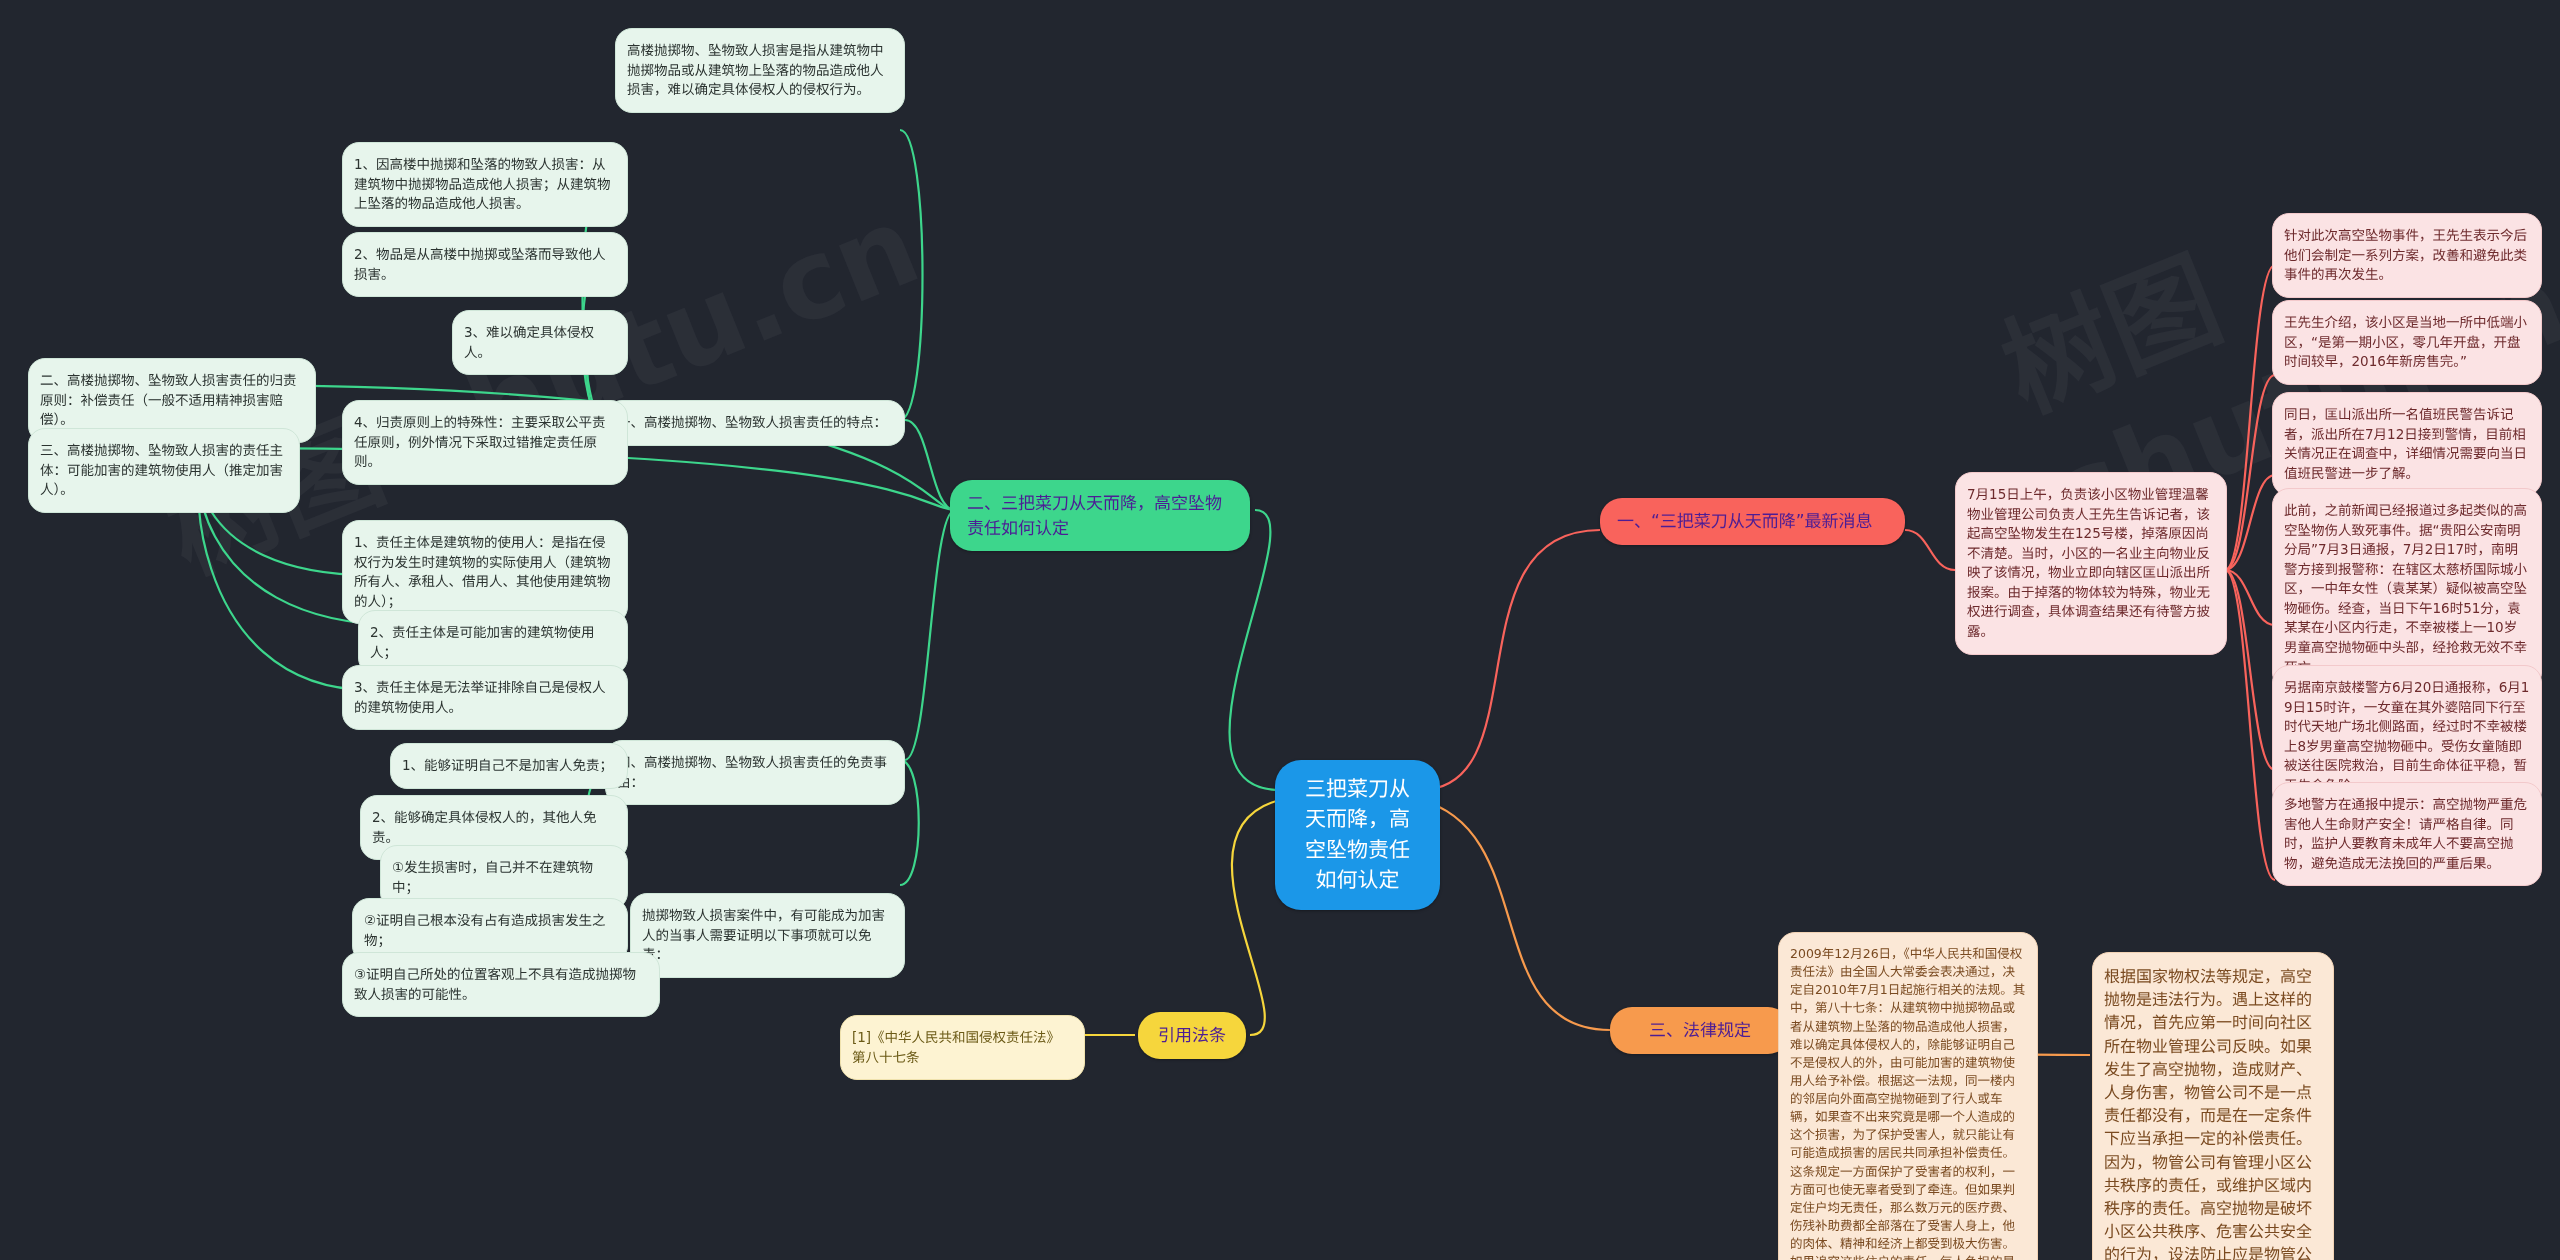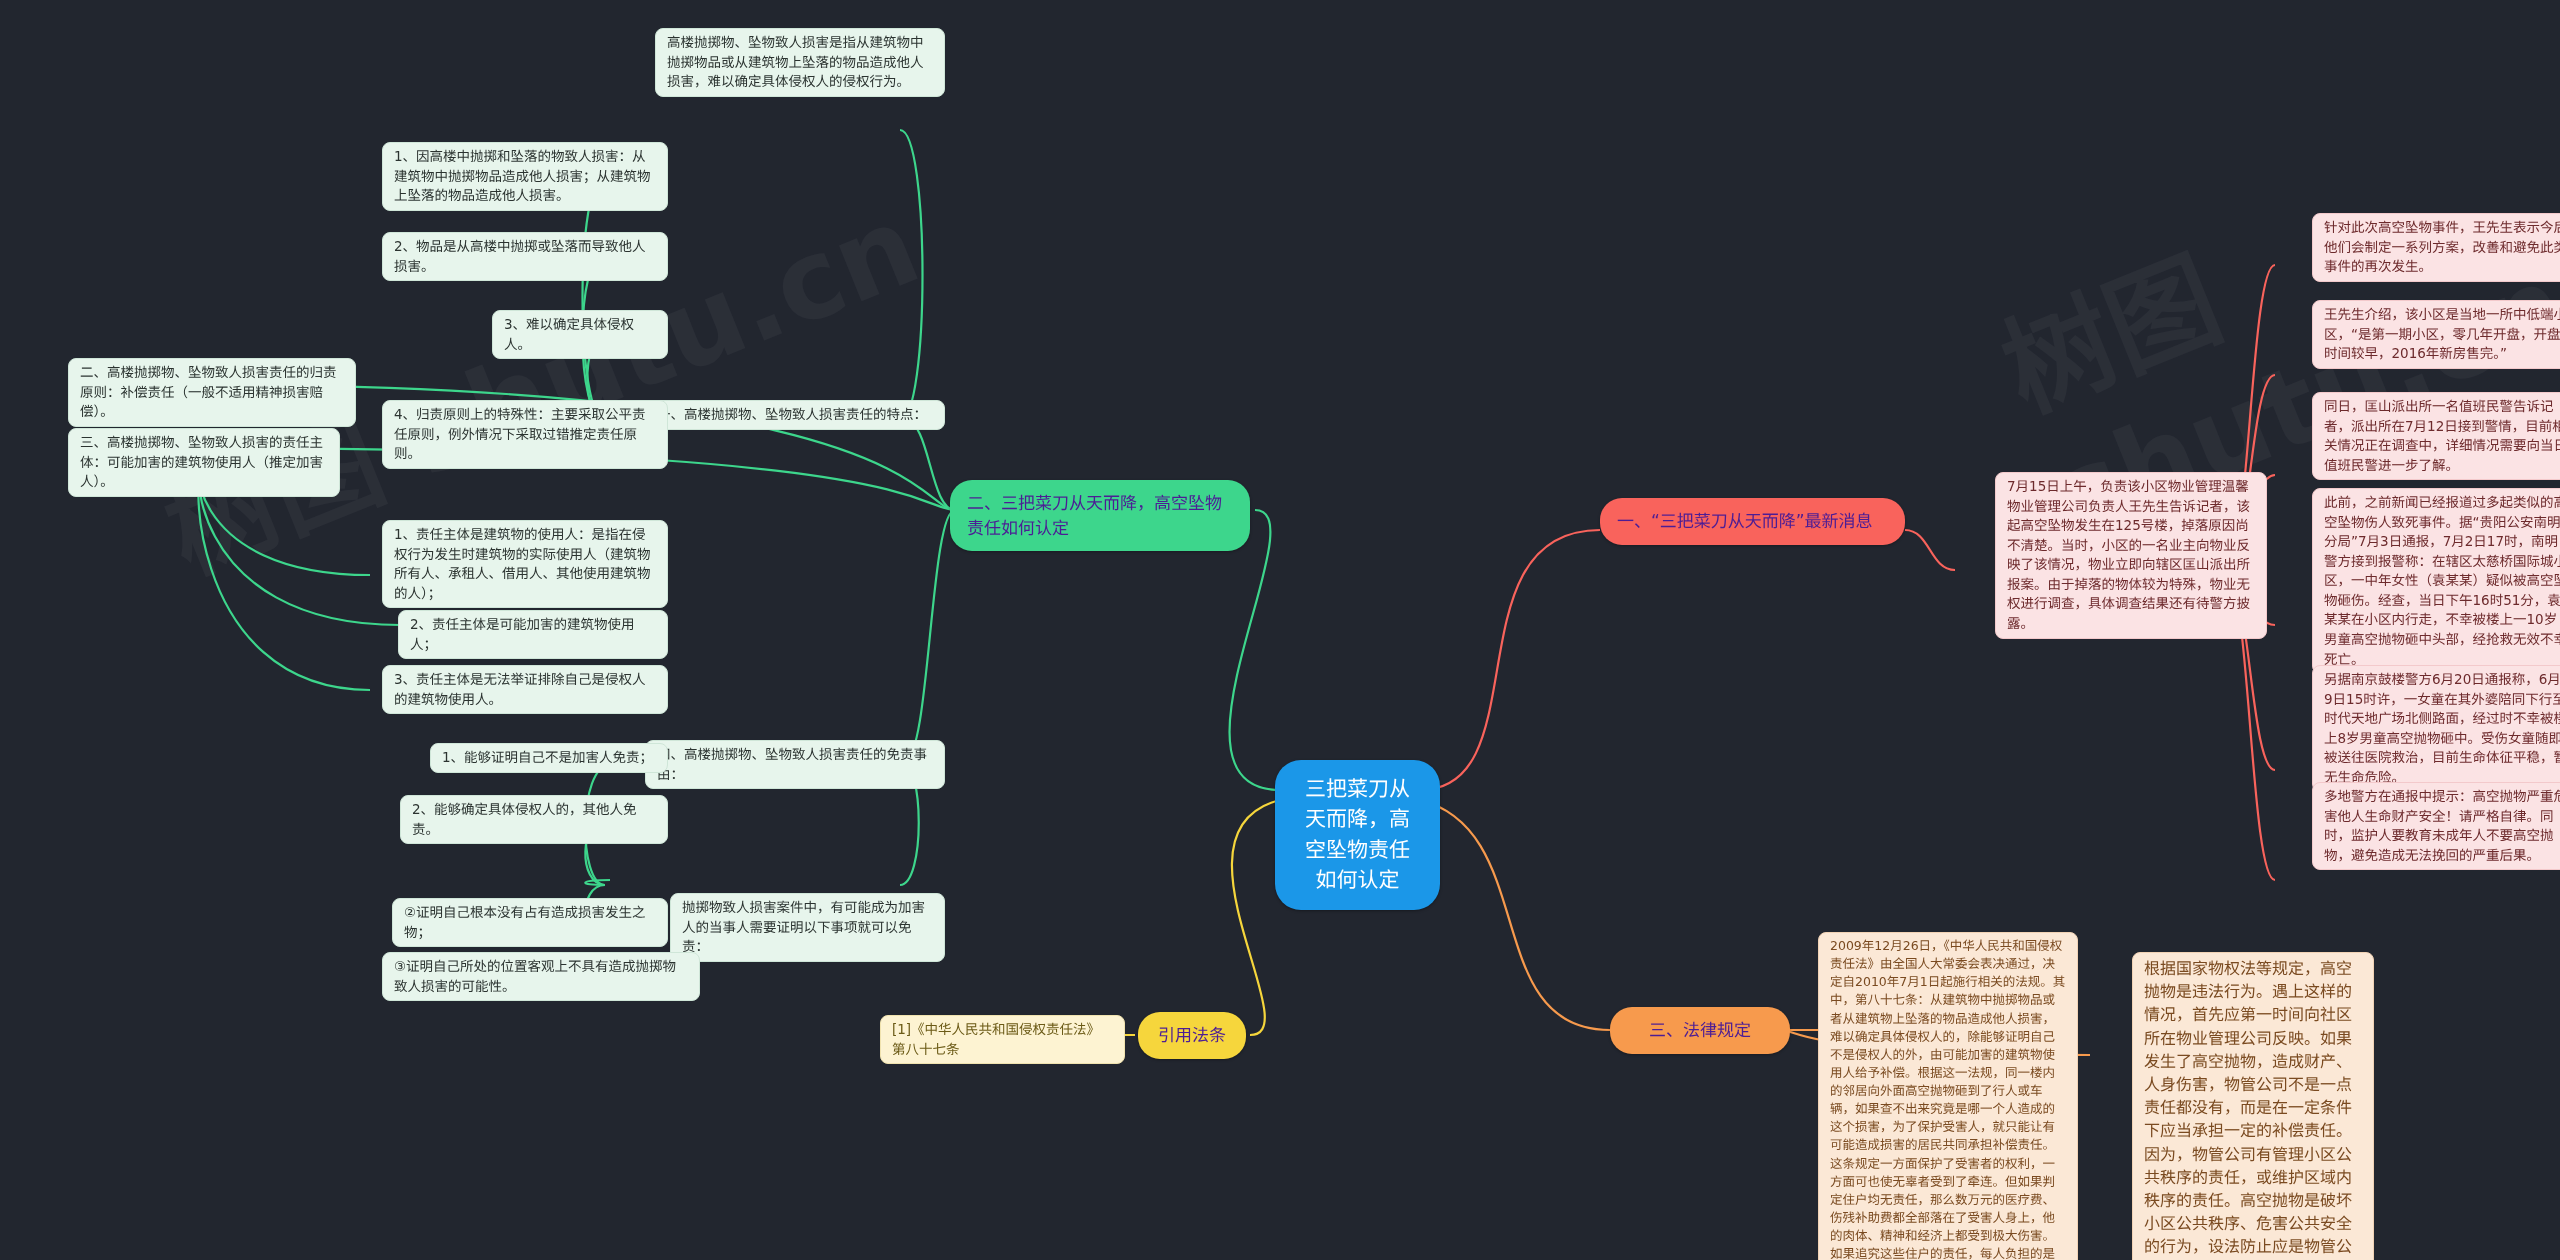--- a/index.html
+++ b/index.html
@@ -14,21 +14,21 @@
   .n-root{background:#1b97e8;color:#ffffff;border-radius:26px;font-size:21px;
           padding:14px 20px;text-align:center;box-shadow:0 1px 3px rgba(0,0,0,.35);}
   
   .cap{border-radius:22px;padding:11px 17px;font-size:17px;color:#4c1d95;
        box-shadow:0 1px 3px rgba(0,0,0,.3);}
   .cap-green{background:#3dd68c;}
   .cap-red{background:#f9635c;}
   .cap-orange{background:#f79a4d;}
   .cap-yellow{background:#f6d63c;}
   
-  .leaf{font-size:13.5px;padding:4px 11px;border-radius:8px;margin-left:40px;}
+  .leaf{font-size:13.5px;padding:12px 11px;border-radius:17px;}
   .leaf-green{background:#e7f5ec;color:#2b3330;border:1px solid #cfe6d8;}
   .leaf-pink{background:#fbe3e4;color:#6d2a2c;border:1px solid #f3c9cb;}
   .leaf-peach{background:#fbe8d6;color:#7a4a20;border:1px solid #f1d2b4;}
   .leaf-cream{background:#fdf3d2;color:#6b5a16;border:1px solid #f0e2ae;}
   .wm{position:absolute;color:rgba(255,255,255,.045);font-size:110px;
       font-weight:bold;pointer-events:none;user-select:none;}
 </style>
 </head>
 <body>
 
@@ -151,20 +151,23 @@
   <div class="node leaf leaf-green" style="left:390px;top:743px;width:238px;">
     <span>1、能够证明自己不是加害人免责；</span>
   </div>
   <div class="node leaf leaf-green" style="left:360px;top:795px;width:268px;">
     <span>2、能够确定具体侵权人的，其他人免责。</span>
   </div>
 
   <div class="node leaf leaf-green" style="left:630px;top:893px;width:275px;">
     <span>抛掷物致人损害案件中，有可能成为加害人的当事人需要证明以下事项就可以免责：</span>
   </div>
+  <div class="node leaf leaf-green" style="left:380px;top:845px;width:248px;">
+    <span>①发生损害时，自己并不在建筑物中；</span>
+  </div>
   <div class="node leaf leaf-green" style="left:352px;top:898px;width:276px;">
     <span>②证明自己根本没有占有造成损害发生之物；</span>
   </div>
   <div class="node leaf leaf-green" style="left:342px;top:952px;width:318px;">
     <span>③证明自己所处的位置客观上不具有造成抛掷物致人损害的可能性。</span>
   </div>
 
   <div class="node leaf leaf-pink" style="left:1955px;top:472px;width:272px;">
     <span>7月15日上午，负责该小区物业管理温馨物业管理公司负责人王先生告诉记者，该起高空坠物发生在125号楼，掉落原因尚不清楚。当时，小区的一名业主向物业反映了该情况，物业立即向辖区匡山派出所报案。由于掉落的物体较为特殊，物业无权进行调查，具体调查结果还有待警方披露。</span>
   </div>

